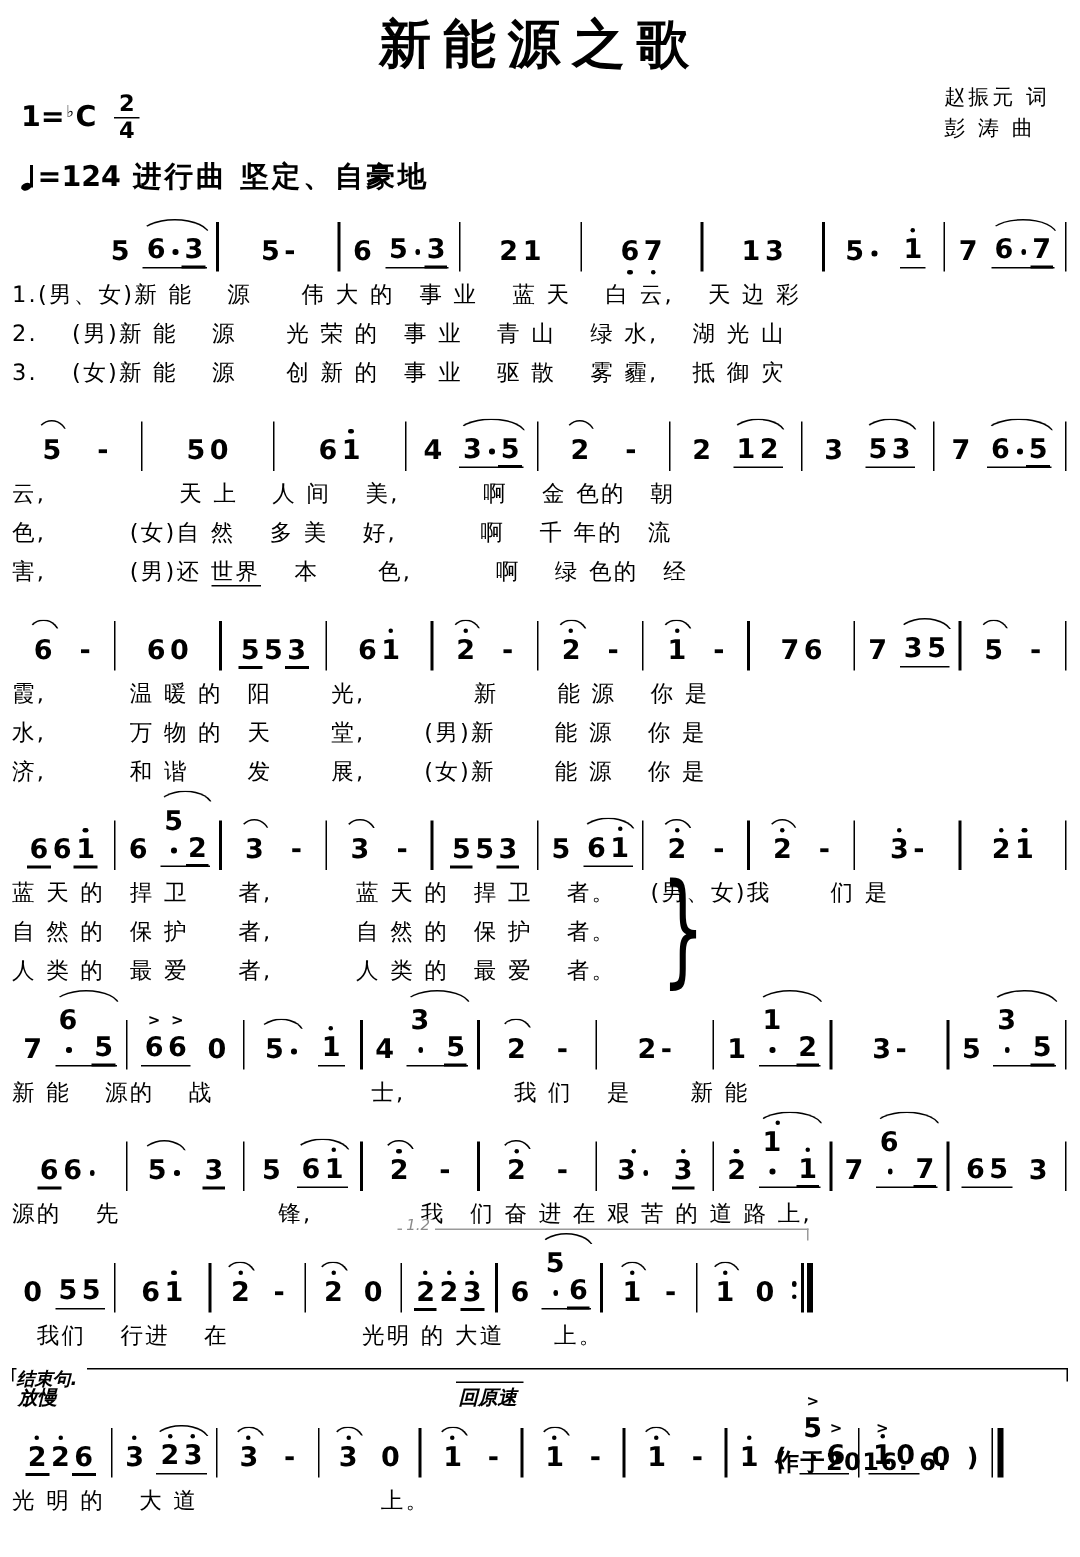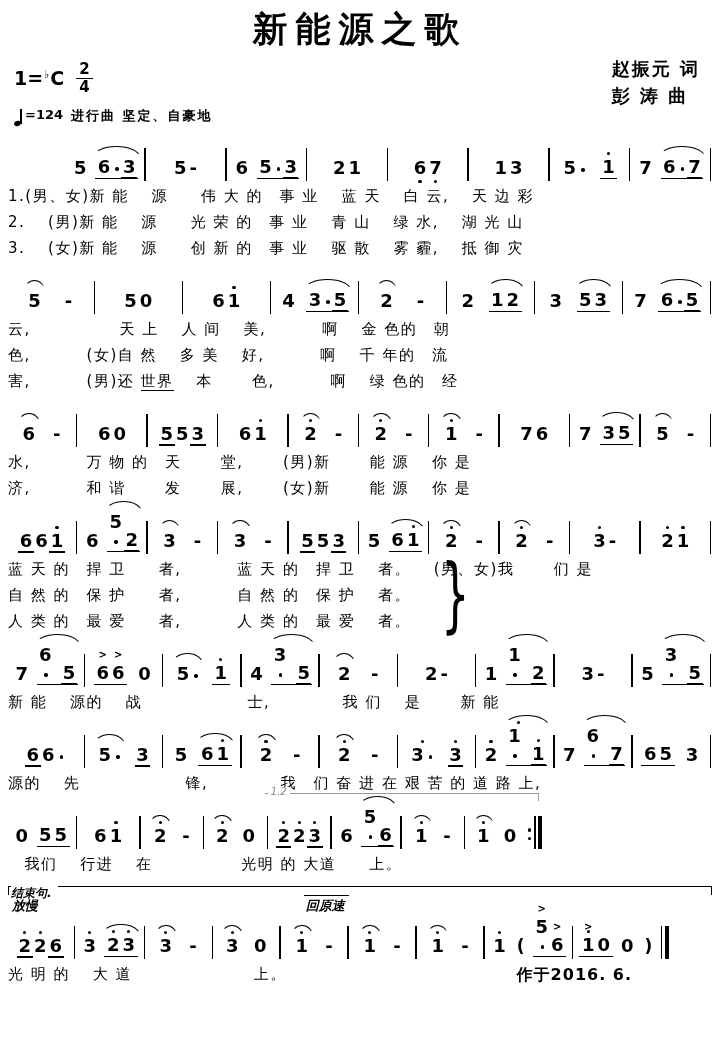--- a/index.html
+++ b/index.html
@@ -5,22 +5,22 @@
   html,body{margin:0;padding:0;background:#fff;}
   .page{position:relative;width:720px;height:1018px;background:#fff;color:#000;
         font-family:"DejaVu Sans",sans-serif;overflow:hidden;}
   h1.title{margin:6px 0 2px;text-align:center;font-size:35px;letter-spacing:8px;
            font-weight:900;font-family:"DejaVu Sans",sans-serif;}
   .hdr{position:relative;height:52px;margin:0 14px;}
   .keysig{position:absolute;left:0;top:6px;font-size:19px;font-weight:bold;display:flex;align-items:center;}
   .keysig sup{font-size:11px;vertical-align:super;margin:0 1px 8px 1px;display:inline-block;}
   .frac{display:inline-flex;flex-direction:column;align-items:center;font-size:15px;line-height:1.1;margin-left:12px;font-weight:bold;}
   .frac .fn{border-bottom:1.6px solid #000;padding:0 3px;}
-  .credits{position:absolute;right:6px;top:0;font-size:18px;font-weight:bold;text-align:justify;line-height:1.5;letter-spacing:2px;}
-  .tempo{display:flex;margin:0 0 6px 14px;font-size:13px;font-weight:bold;height:22px;}
+  .credits{position:absolute;right:6px;top:0;font-size:14px;font-weight:normal;text-align:justify;line-height:1.5;letter-spacing:2px;}
+  .tempo{display:flex;align-items:center;margin:0 0 6px 14px;font-size:19px;font-weight:bold;height:22px;}
   .qnote{position:relative;width:11px;height:20px;display:inline-block;}
   .qnote::before{content:"";position:absolute;left:0;bottom:1px;width:7px;height:5px;background:#000;border-radius:50%;transform:rotate(-18deg);}
   .qnote::after{content:"";position:absolute;left:6.2px;bottom:3px;width:1.6px;height:15px;background:#000;}
   .ttext{margin-left:8px;letter-spacing:2px;font-weight:bold;}
   #score{padding:2px 8px 0 8px;}
   .sys{position:relative;margin-bottom:9px;}
   .notesrow{position:relative;display:flex;align-items:flex-end;height:46px;}
   .measure{display:flex;flex:1;justify-content:space-evenly;align-items:flex-end;padding:0 2px 4px;}
   .unit{position:relative;display:inline-flex;align-items:flex-end;margin:0 3px;padding:1px 1px 2px;}
   .unit.g{border-bottom:1.7px solid #000;}
@@ -378,20 +378,21 @@
               <span class="note">5</span>
             </span>
             <span class="unit">
               <span class="note">-</span>
             </span>
           </span>
           <span class="barwrap">
             <span class="bthin"></span>
           </span>
         </div>
+        <div class="lyr">霞,　　　 温 暖 的　阳　　 光,　　　　 新　　 能 源　 你 是</div>
         <div class="lyr">水,　　　 万 物 的　天　　 堂,　　 (男)新　　 能 源　 你 是</div>
         <div class="lyr">济,　　　 和 谐　　 发　　 展,　　 (女)新　　 能 源　 你 是</div>
       </div>
       <div class="sys">
         <div class="notesrow">
           <span class="measure">
             <span class="unit">
               <span class="note">6<i class="ul2"></i></span>
               <span class="note">6</span>
               <span class="note">1<i class="dhi"></i><i class="ul2"></i></span>

